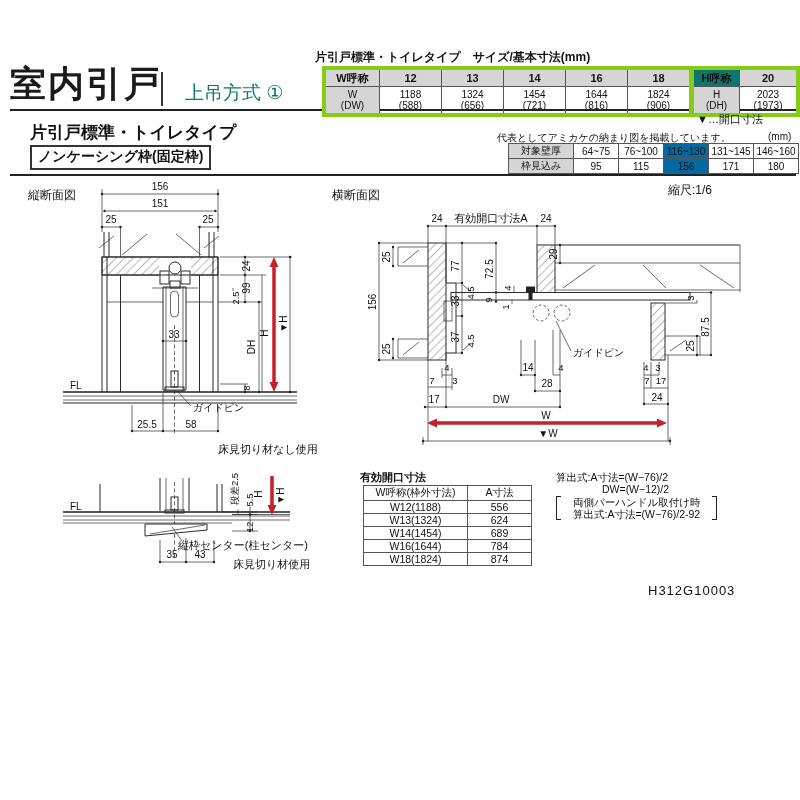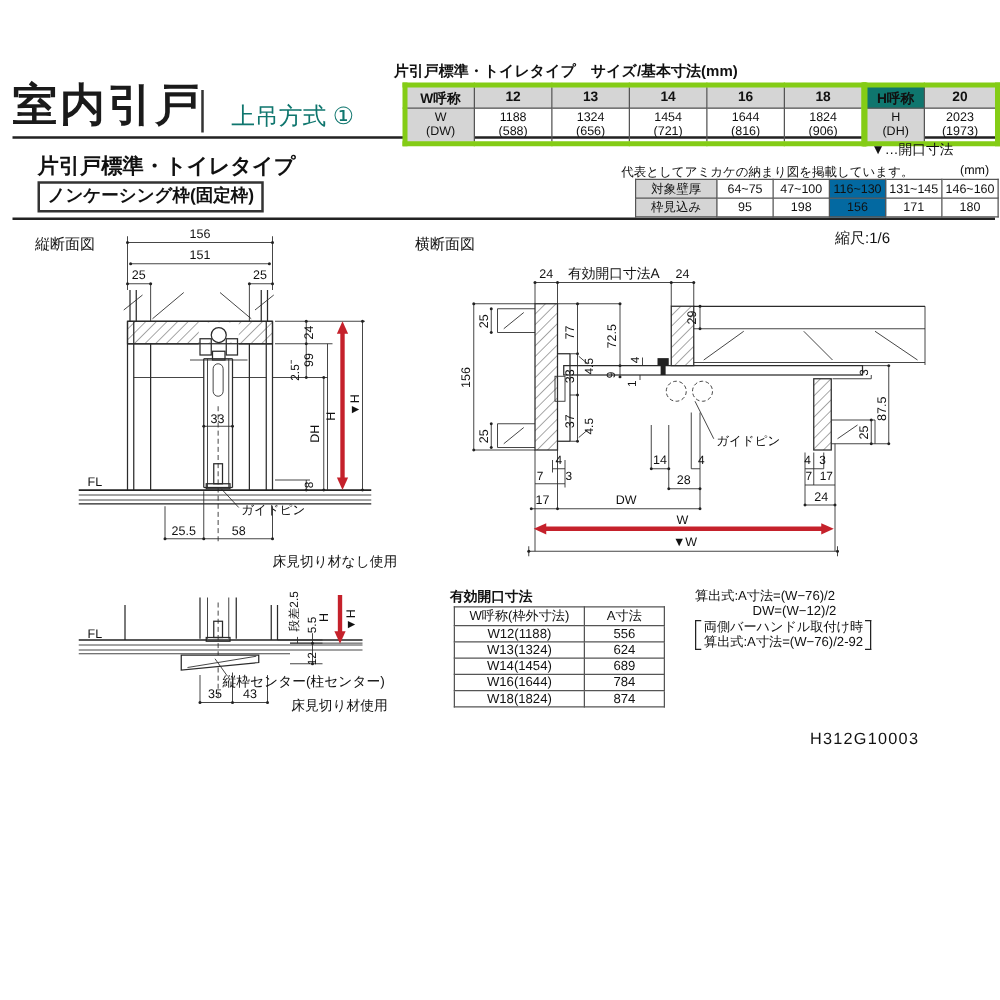--- a/index.html
+++ b/index.html
@@ -29,21 +29,21 @@
   .wall-table{left:508px;top:143px;border:1.5px solid #333;}
   .wall-table td{border:1px solid #555;text-align:center;font-size:10px;height:11px;padding:0;}
   .wall-table td:first-child{background:#d5d5d5;}
   .wall-table td:nth-child(4){background:#0369a1;}
   .scale-note{left:668px;top:182px;font-size:12px;}
   .open-title{left:360px;top:470px;font-size:11px;font-weight:bold;}
   .open-table{left:363px;top:485px;border:1.5px solid #333;}
   .open-table td{border:1px solid #555;text-align:center;font-size:10.5px;height:11px;padding:0;}
   .formulas{left:556px;top:471px;font-size:10.5px;line-height:12px;}
   .f2{margin-left:46px;}
-  .bracket{position:relative;padding:0 7px;margin-top:1px;text-align:right;}
+  .bracket{position:relative;padding:0 17px;margin-top:1px;}
   .bracket::before,.bracket::after{content:'';position:absolute;top:0;bottom:0;width:4px;border:1px solid #222;}
   .bracket::before{left:0;border-right:none;}
   .bracket::after{right:0;border-left:none;}
   .part-number{left:648px;top:583px;font-size:13px;letter-spacing:1px;}
   
   svg{position:absolute;left:0;top:0;}
   .ln{stroke:#2b2b2b;stroke-width:1;fill:none;}
   .tn{stroke:#2b2b2b;stroke-width:.7;fill:none;}
   .dash{stroke:#2b2b2b;stroke-width:.7;fill:none;stroke-dasharray:4 2.5;}
   .red{stroke:#c5212b;stroke-width:3.5;fill:none;}
@@ -124,29 +124,29 @@
   </table>
 <div class="abs open-note">▼…開口寸法</div>
 
 <div class="abs wall-note">代表としてアミカケの納まり図を掲載しています。</div>
 <div class="abs wall-unit">(mm)</div>
 <table class="abs wall-table">
   <tbody>
       <tr>
     <td style="width:64px">対象壁厚</td>
     <td style="width:44px">64~75</td>
-    <td style="width:44px">47~100</td>
+    <td style="width:44px">76~100</td>
     <td style="width:44px">116~130</td>
     <td style="width:44px">131~145</td>
     <td style="width:44px">146~160</td>
   </tr>
   <tr>
     <td>枠見込み</td>
     <td>95</td>
-    <td>198</td>
+    <td>115</td>
     <td>156</td>
     <td>171</td>
     <td>180</td>
   </tr>
 </tbody>
   </table>
 <div class="abs scale-note">縮尺:1/6</div>
 
 <svg width="800" height="800" viewBox="0 0 800 800">
   <defs>

